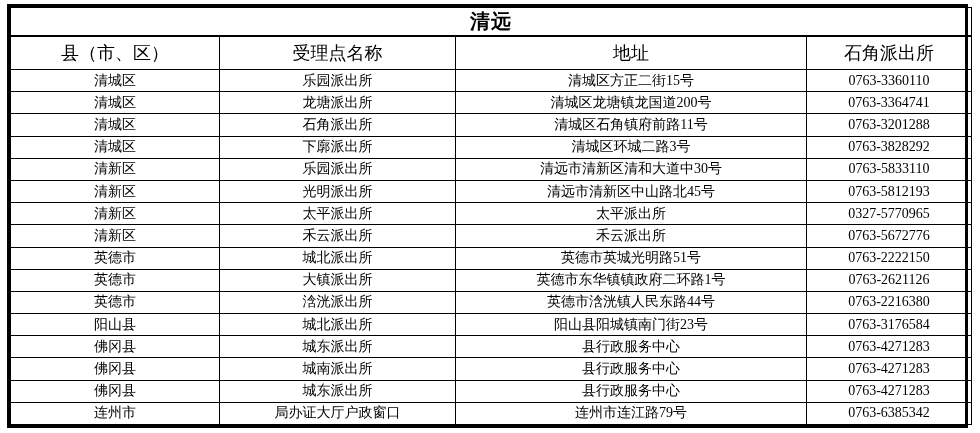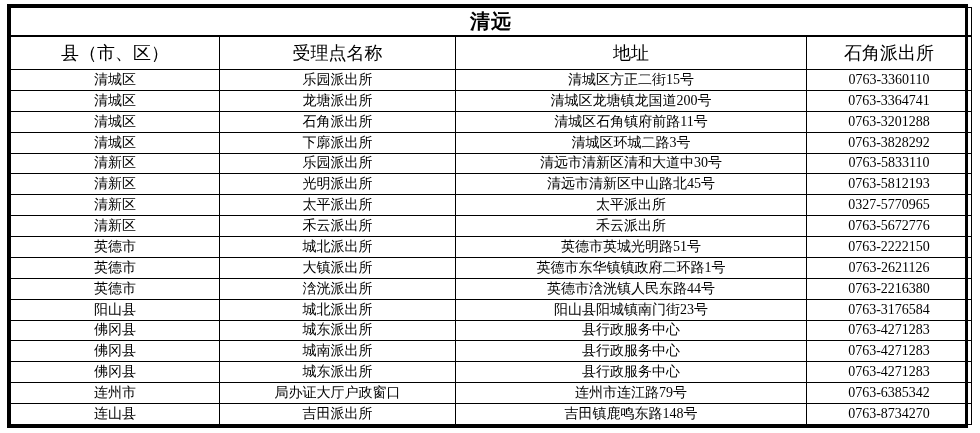--- a/index.html
+++ b/index.html
@@ -178,22 +178,16 @@
             <td>城东派出所</td>
             <td>县行政服务中心</td>
             <td>0763-4271283</td>
           </tr>
           <tr>
             <td>连州市</td>
             <td>局办证大厅户政窗口</td>
             <td>连州市连江路79号</td>
             <td>0763-6385342</td>
           </tr>
-          <tr>
-            <td>连山县</td>
-            <td>吉田派出所</td>
-            <td>吉田镇鹿鸣东路148号</td>
-            <td>0763-8734270</td>
-          </tr>
         </tbody>
     </table>
   </div>
 </div>
 
 </body></html>

